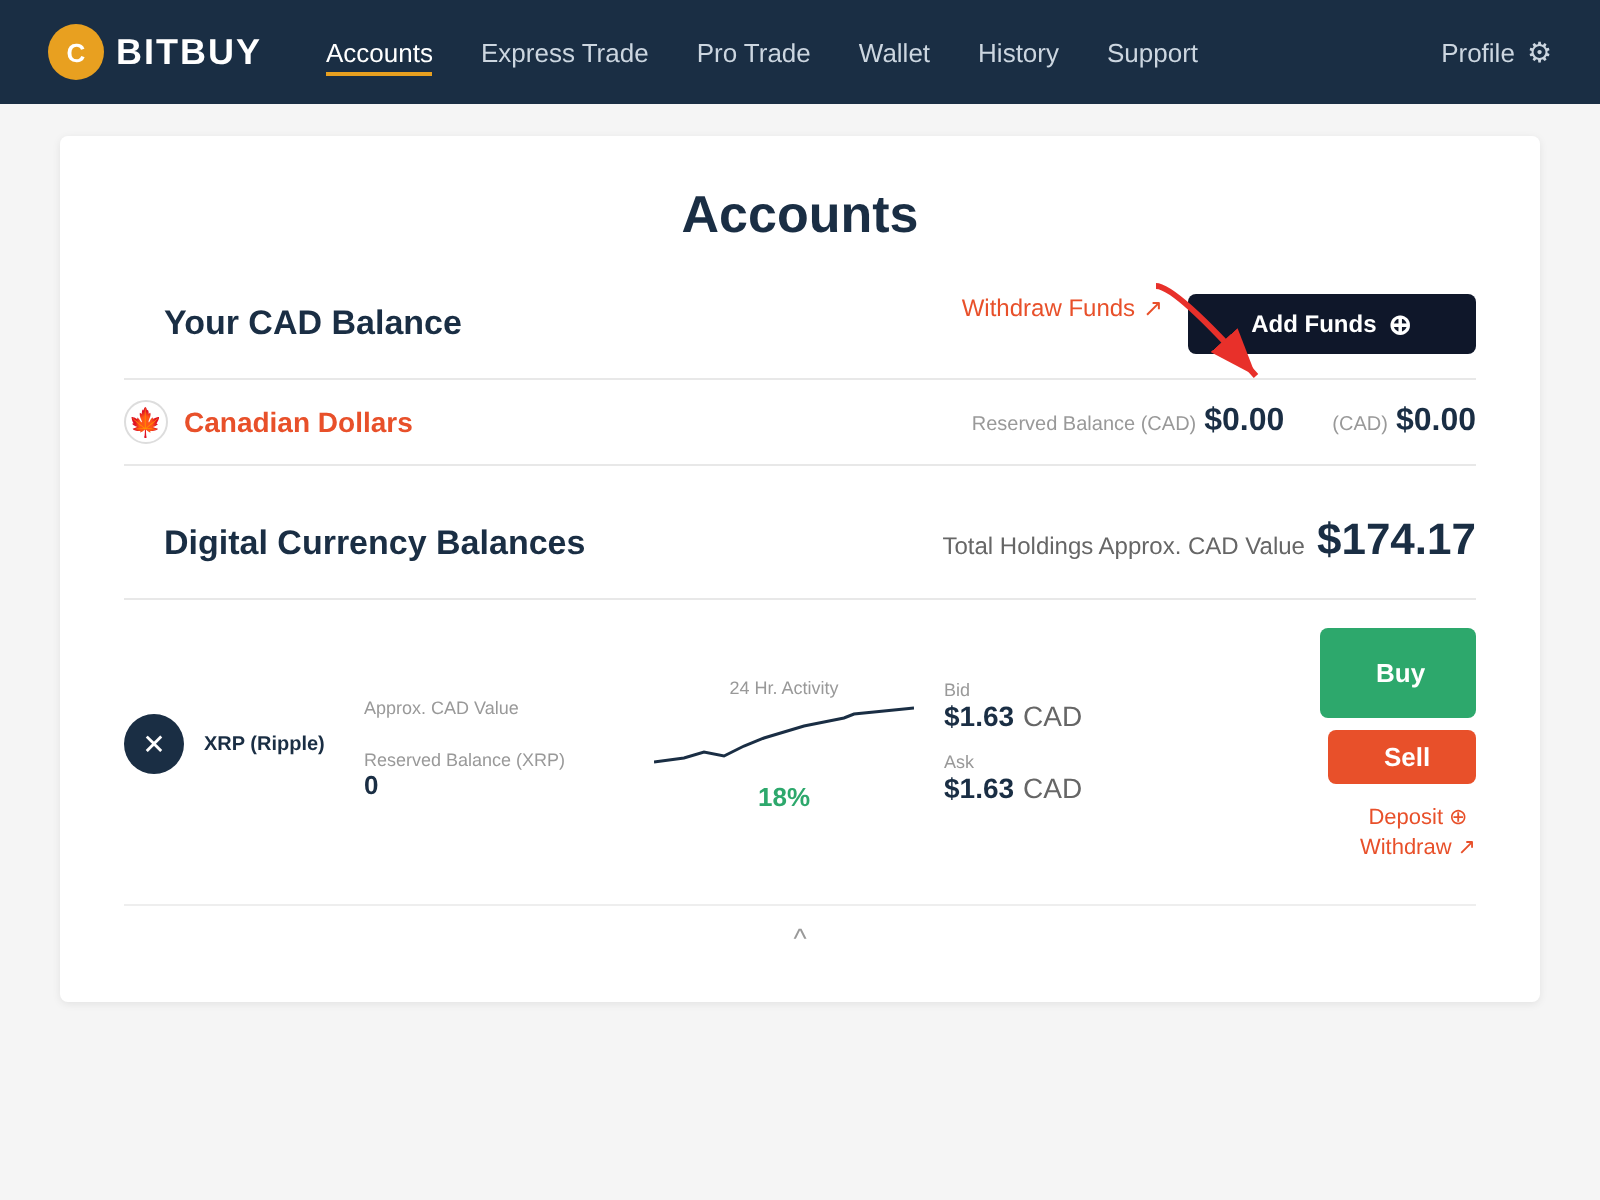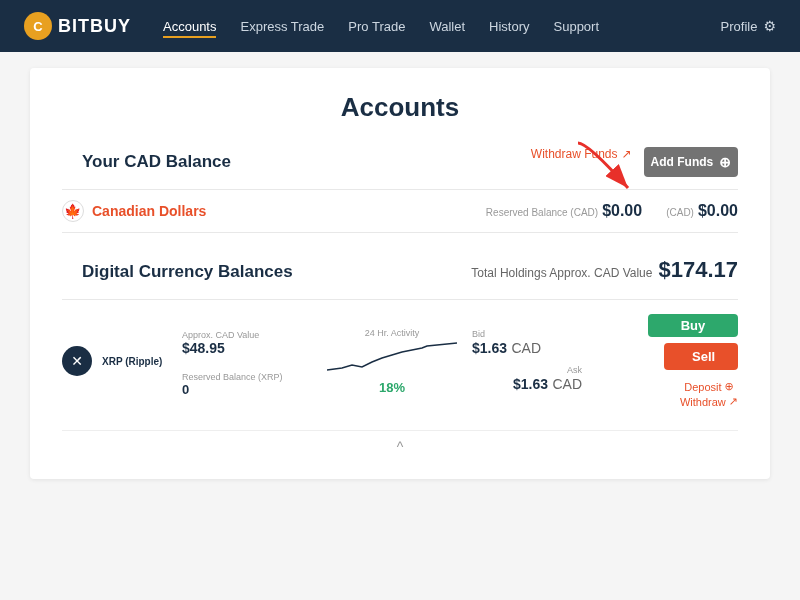--- a/index.html
+++ b/index.html
@@ -84,25 +84,25 @@
     }
     .action-btns { display: flex; align-items: flex-start; gap: 12px; }
     .withdraw-link {
       color: #e8502a;
       font-size: 12px;
       cursor: pointer;
       display: flex; align-items: center; gap: 4px;
       text-decoration: none;
     }
     .add-funds-btn {
-      background: #737373;
+      background: #0f172a;
       color: white;
       border: none;
       border-radius: 4px;
-      padding: 7px 7px;
+      padding: 7px 32px;
       font-size: 12px;
       font-weight: 600;
       cursor: pointer;
       display: flex; align-items: center; gap: 6px;
     }
     .add-funds-btn .plus { font-size: 14px; }
 
     
     .cad-row {
       display: flex;
@@ -190,25 +190,25 @@
     .ba-value { font-size: 14px; font-weight: 600; color: #1a2e44; }
     .ba-unit { font-size: 14px; color: #666; }
 
     
     .crypto-actions { display: flex; flex-direction: column; gap: 6px; margin-left: auto; align-items: flex-end; }
     .buy-btn {
       background: #2da86c;
       color: white;
       border: none;
       border-radius: 4px;
-      padding: 4px 28px;
+      padding: 15px 28px;
       font-size: 13px;
       font-weight: 600;
       cursor: pointer;
-      width: 90px;
+      width: 78px;
     }
     .sell-btn {
       background: #e8502a;
       color: white;
       border: none;
       border-radius: 4px;
       padding: 6px 28px;
       font-size: 13px;
       font-weight: 600;
       cursor: pointer;
@@ -313,42 +313,41 @@
     </div>
 
     <div class="crypto-row">
       <div class="crypto-icon-col">
         <div class="xrp-icon">✕</div>
         <span class="crypto-name">XRP (Ripple)</span>
       </div>
 
       <div class="crypto-amounts">
         <div class="crypto-sub-label">Approx. CAD Value</div>
-        <div class="crypto-sub-value">$48.95</div>
         <div class="crypto-reserved-label">Reserved Balance (XRP)</div>
         <div class="crypto-reserved-val">0</div>
       </div>
 
       <div class="chart-area">
         <div class="activity-badge">24 Hr. Activity</div>
         <svg class="sparkline" viewBox="0 0 130 40">
           <polyline points="0,30 15,28 25,25 35,27 45,22 55,18 65,15 75,12 85,10 95,8 100,6 110,5 120,4 130,3" fill="none" stroke="#1a2e44" stroke-width="1.5"></polyline>
         </svg>
         <div class="activity-pct">18%</div>
       </div>
 
       <div class="bid-ask">
         <div>
           <div class="ba-label">Bid</div>
           <div>
             <span class="ba-value">$1.63</span>
             <span class="ba-unit">CAD</span>
           </div>
         </div>
-        <div style="margin-top:8px;text-align:right;">
+        <div style="margin-top:8px;">
           <div class="ba-label">Ask</div>
           <div>
             <span class="ba-value">$1.63</span>
             <span class="ba-unit">CAD</span>
           </div>
         </div>
       </div>
 
       <div class="crypto-actions">
         <button class="buy-btn">Buy</button>

